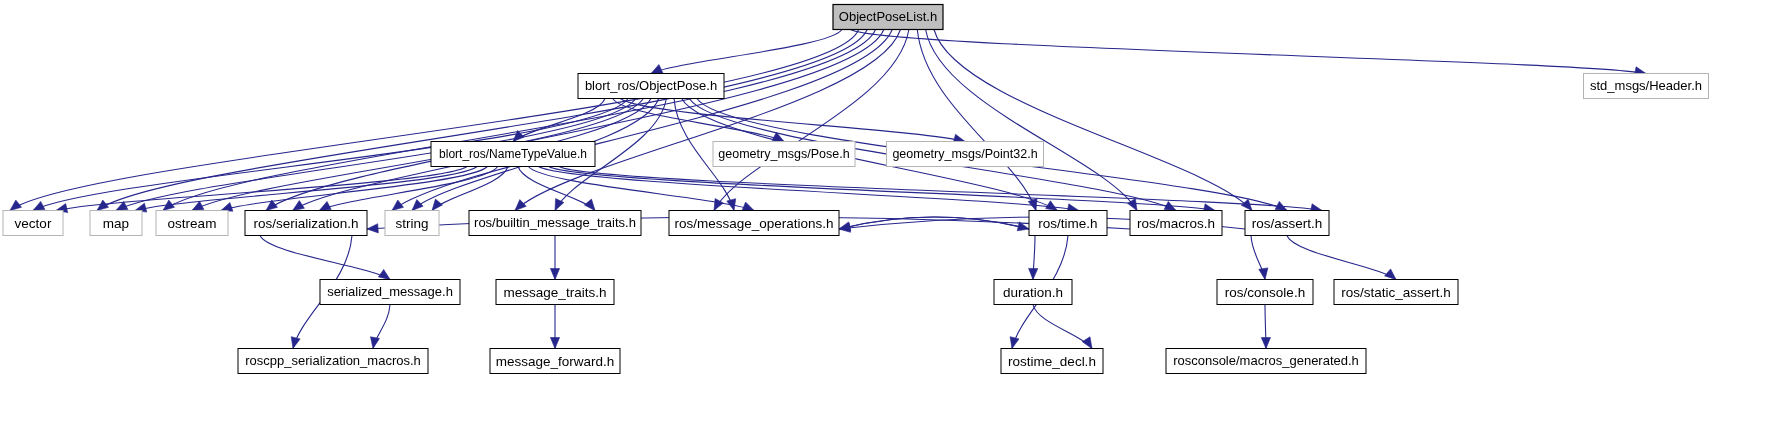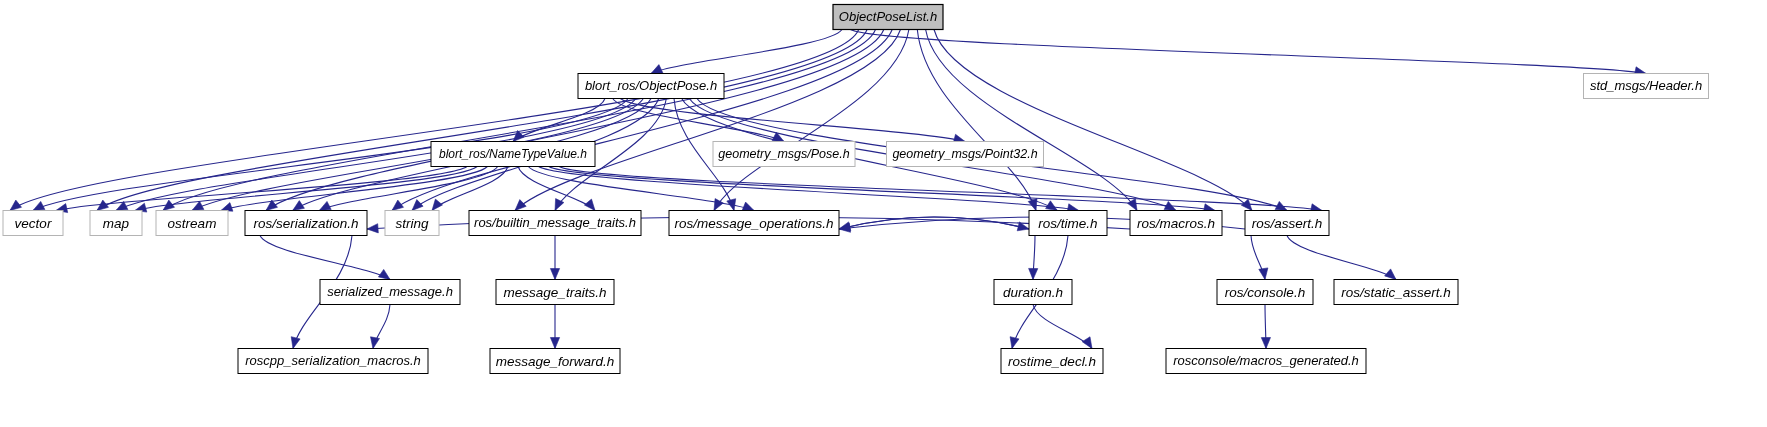--- a/index.html
+++ b/index.html
@@ -7,21 +7,20 @@
     padding: 0;
     background: #ffffff;
   }
   #graph-root {
     position: relative;
     width: 1767px;
     height: 427px;
     background: #ffffff;
     font-family: "Liberation Sans", sans-serif;
     overflow: hidden;
-    font-style: italic;
   }
   #graph-svg {
     position: absolute;
     left: 0;
     top: 0;
     width: 1767px;
     height: 427px;
   }
   .edge {
     fill: none;

